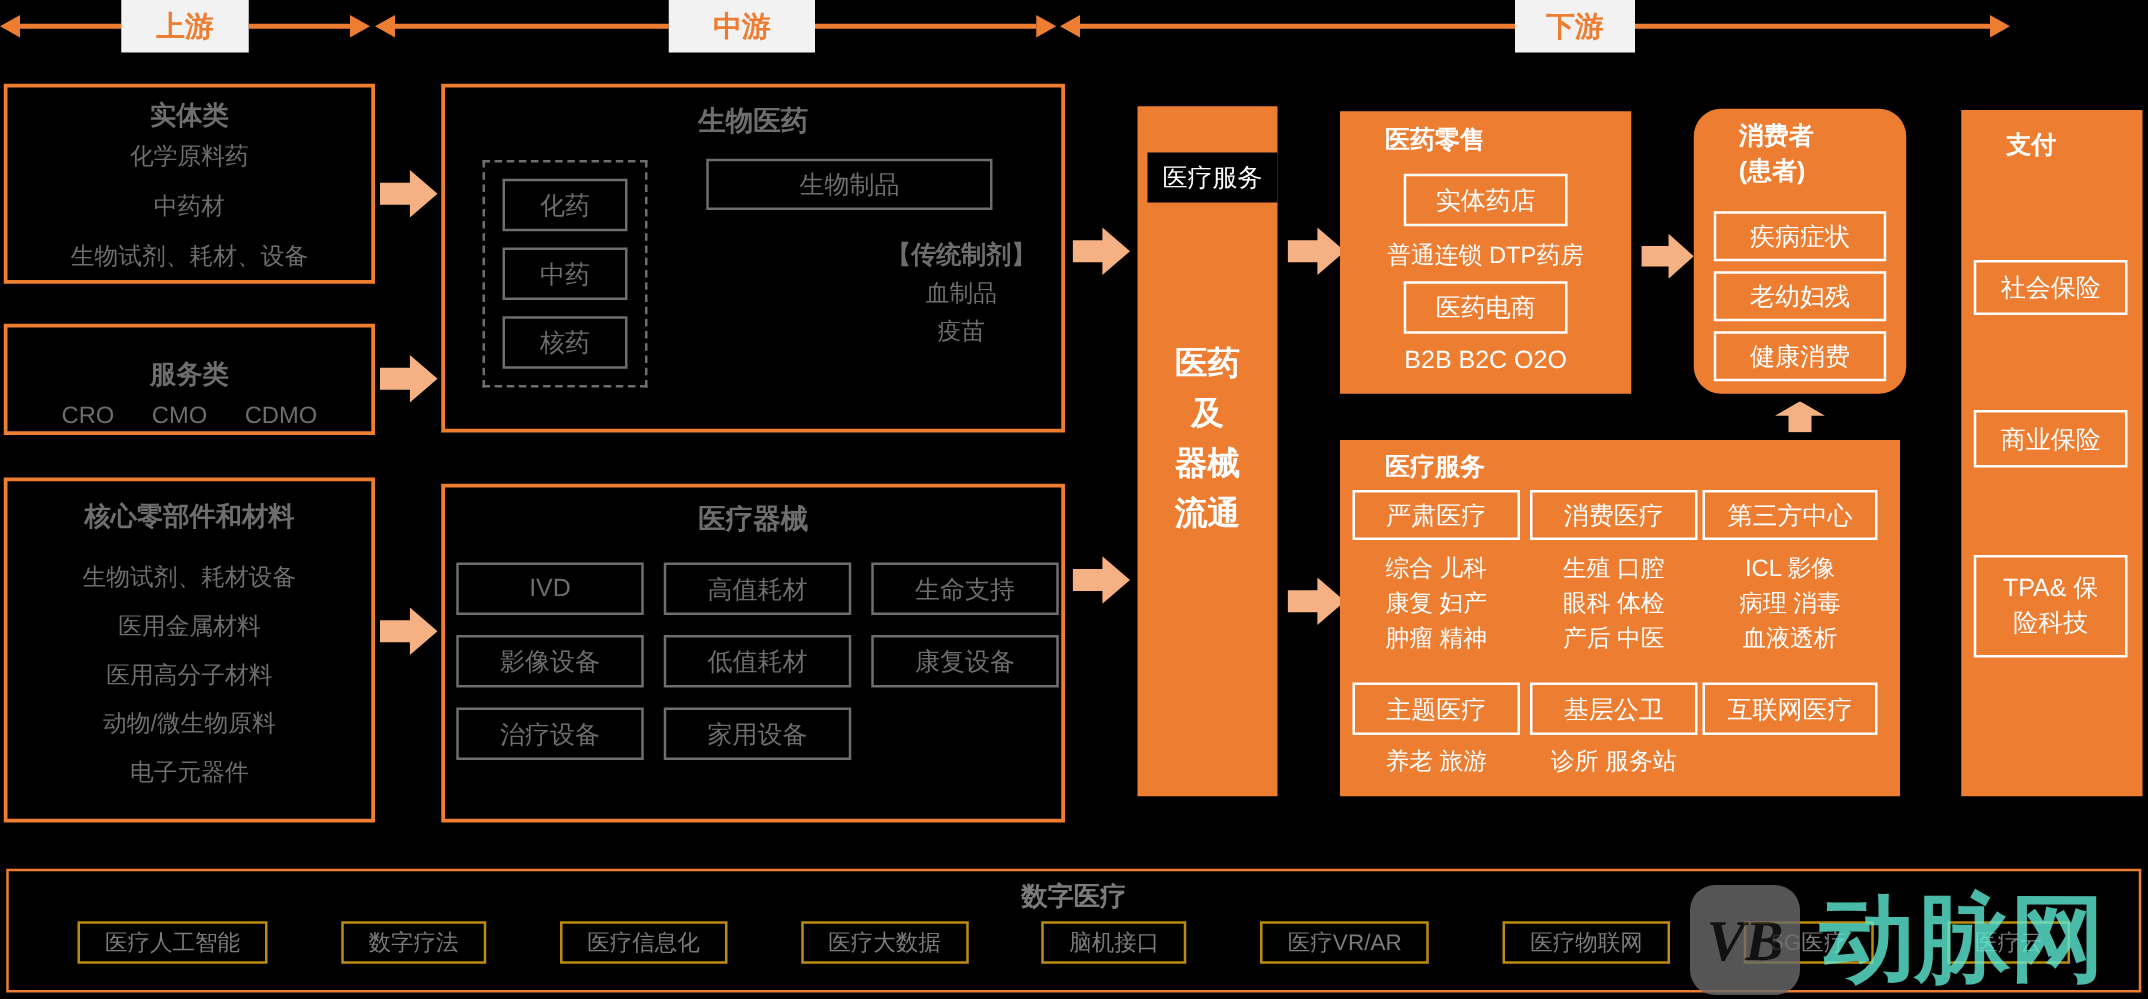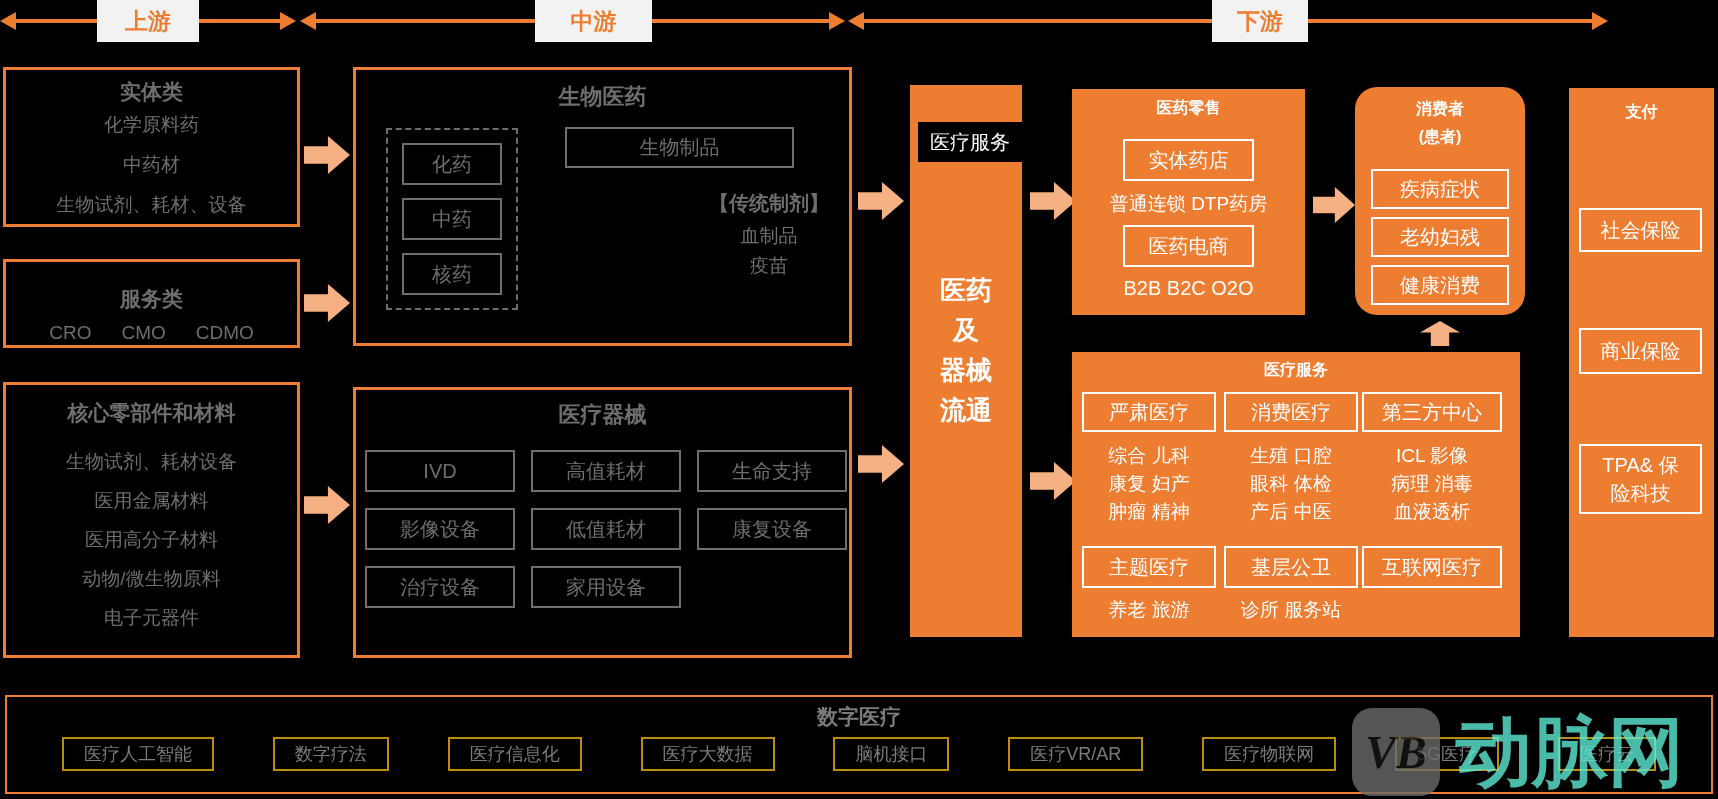--- a/index.html
+++ b/index.html
@@ -17,21 +17,21 @@
   .obox{position:absolute;border:3px solid #ED7D31;background:#000;color:#6f6d6d;box-sizing:border-box;}
   .gtitle{font-weight:bold;font-size:21px;text-align:center;color:#6f6d6d;}
   .gline{font-size:19px;text-align:center;color:#6f6d6d;}
   .gbox{position:absolute;border:2px solid #6f6d6d;color:#6f6d6d;box-sizing:border-box;
         display:flex;align-items:center;justify-content:center;font-size:20px;}
   .dashed{position:absolute;border:2px dashed #6f6d6d;box-sizing:border-box;
           display:flex;flex-direction:column;justify-content:space-evenly;align-items:center;}
   .dashed .gbox{position:static;width:100px;height:42px;}
   
   .ofill{position:absolute;background:#ED7D31;color:#fff;box-sizing:border-box;}
-  .wtitle{font-weight:bold;font-size:16px;text-align:center;color:#fff;}
+  .wtitle{font-weight:bold;font-size:20px;color:#fff;padding-left:36px;}
   .wbox{position:absolute;border:2px solid #fff;box-sizing:border-box;color:#fff;
         display:flex;align-items:center;justify-content:center;font-size:20px;text-align:center;}
   .wline{position:absolute;width:100%;text-align:center;font-size:19px;color:#fff;}
   
   .barrow{position:absolute;background:#F5B183;
           clip-path:polygon(0% 27%,52% 27%,52% 0%,100% 50%,52% 100%,52% 73%,0% 73%);}
   .uparrow{position:absolute;background:#F5B183;
           clip-path:polygon(27% 100%,27% 46%,0% 46%,50% 0%,100% 46%,73% 46%,73% 100%);}
   
   .svc-col{position:absolute;text-align:center;}
@@ -208,21 +208,21 @@
     </div>
     <div class="svc-col" style="left:290px;top:194px;width:140px;">
       <div class="wbox" style="position:static;height:42px;">互联网医疗</div>
     </div>
   </div>
 
   <div class="ofill" style="left:1553px;top:88px;width:145px;height:549px;margin-left:16px;">
     <div class="wtitle" style="margin-top:14px;">支付</div>
     <div class="wbox" style="left:10px;top:120px;width:123px;height:44px;">社会保险</div>
     <div class="wbox" style="left:10px;top:240px;width:123px;height:46px;">商业保险</div>
-    <div class="wbox" style="left:10px;top:356px;width:123px;height:70px;line-height:28px;padding:0 14px;">TPA&amp; 保险科技</div>
+    <div class="wbox" style="left:10px;top:356px;width:123px;height:82px;line-height:28px;padding:0 14px;">TPA&amp; 保险科技</div>
   </div>
 
   <div class="abs" style="left:5px;top:695px;width:1708px;height:99px;border:2px solid #ED7D31;box-sizing:border-box;">
     <div class="digtitle" style="margin-top:6px;">数字医疗</div>
     <div style="position:absolute;left:55px;right:55px;top:40px;display:flex;justify-content:space-between;align-items:center;">
       <div class="chip">医疗人工智能</div>
       <div class="chip">数字疗法</div>
       <div class="chip">医疗信息化</div>
       <div class="chip">医疗大数据</div>
       <div class="chip">脑机接口</div>

